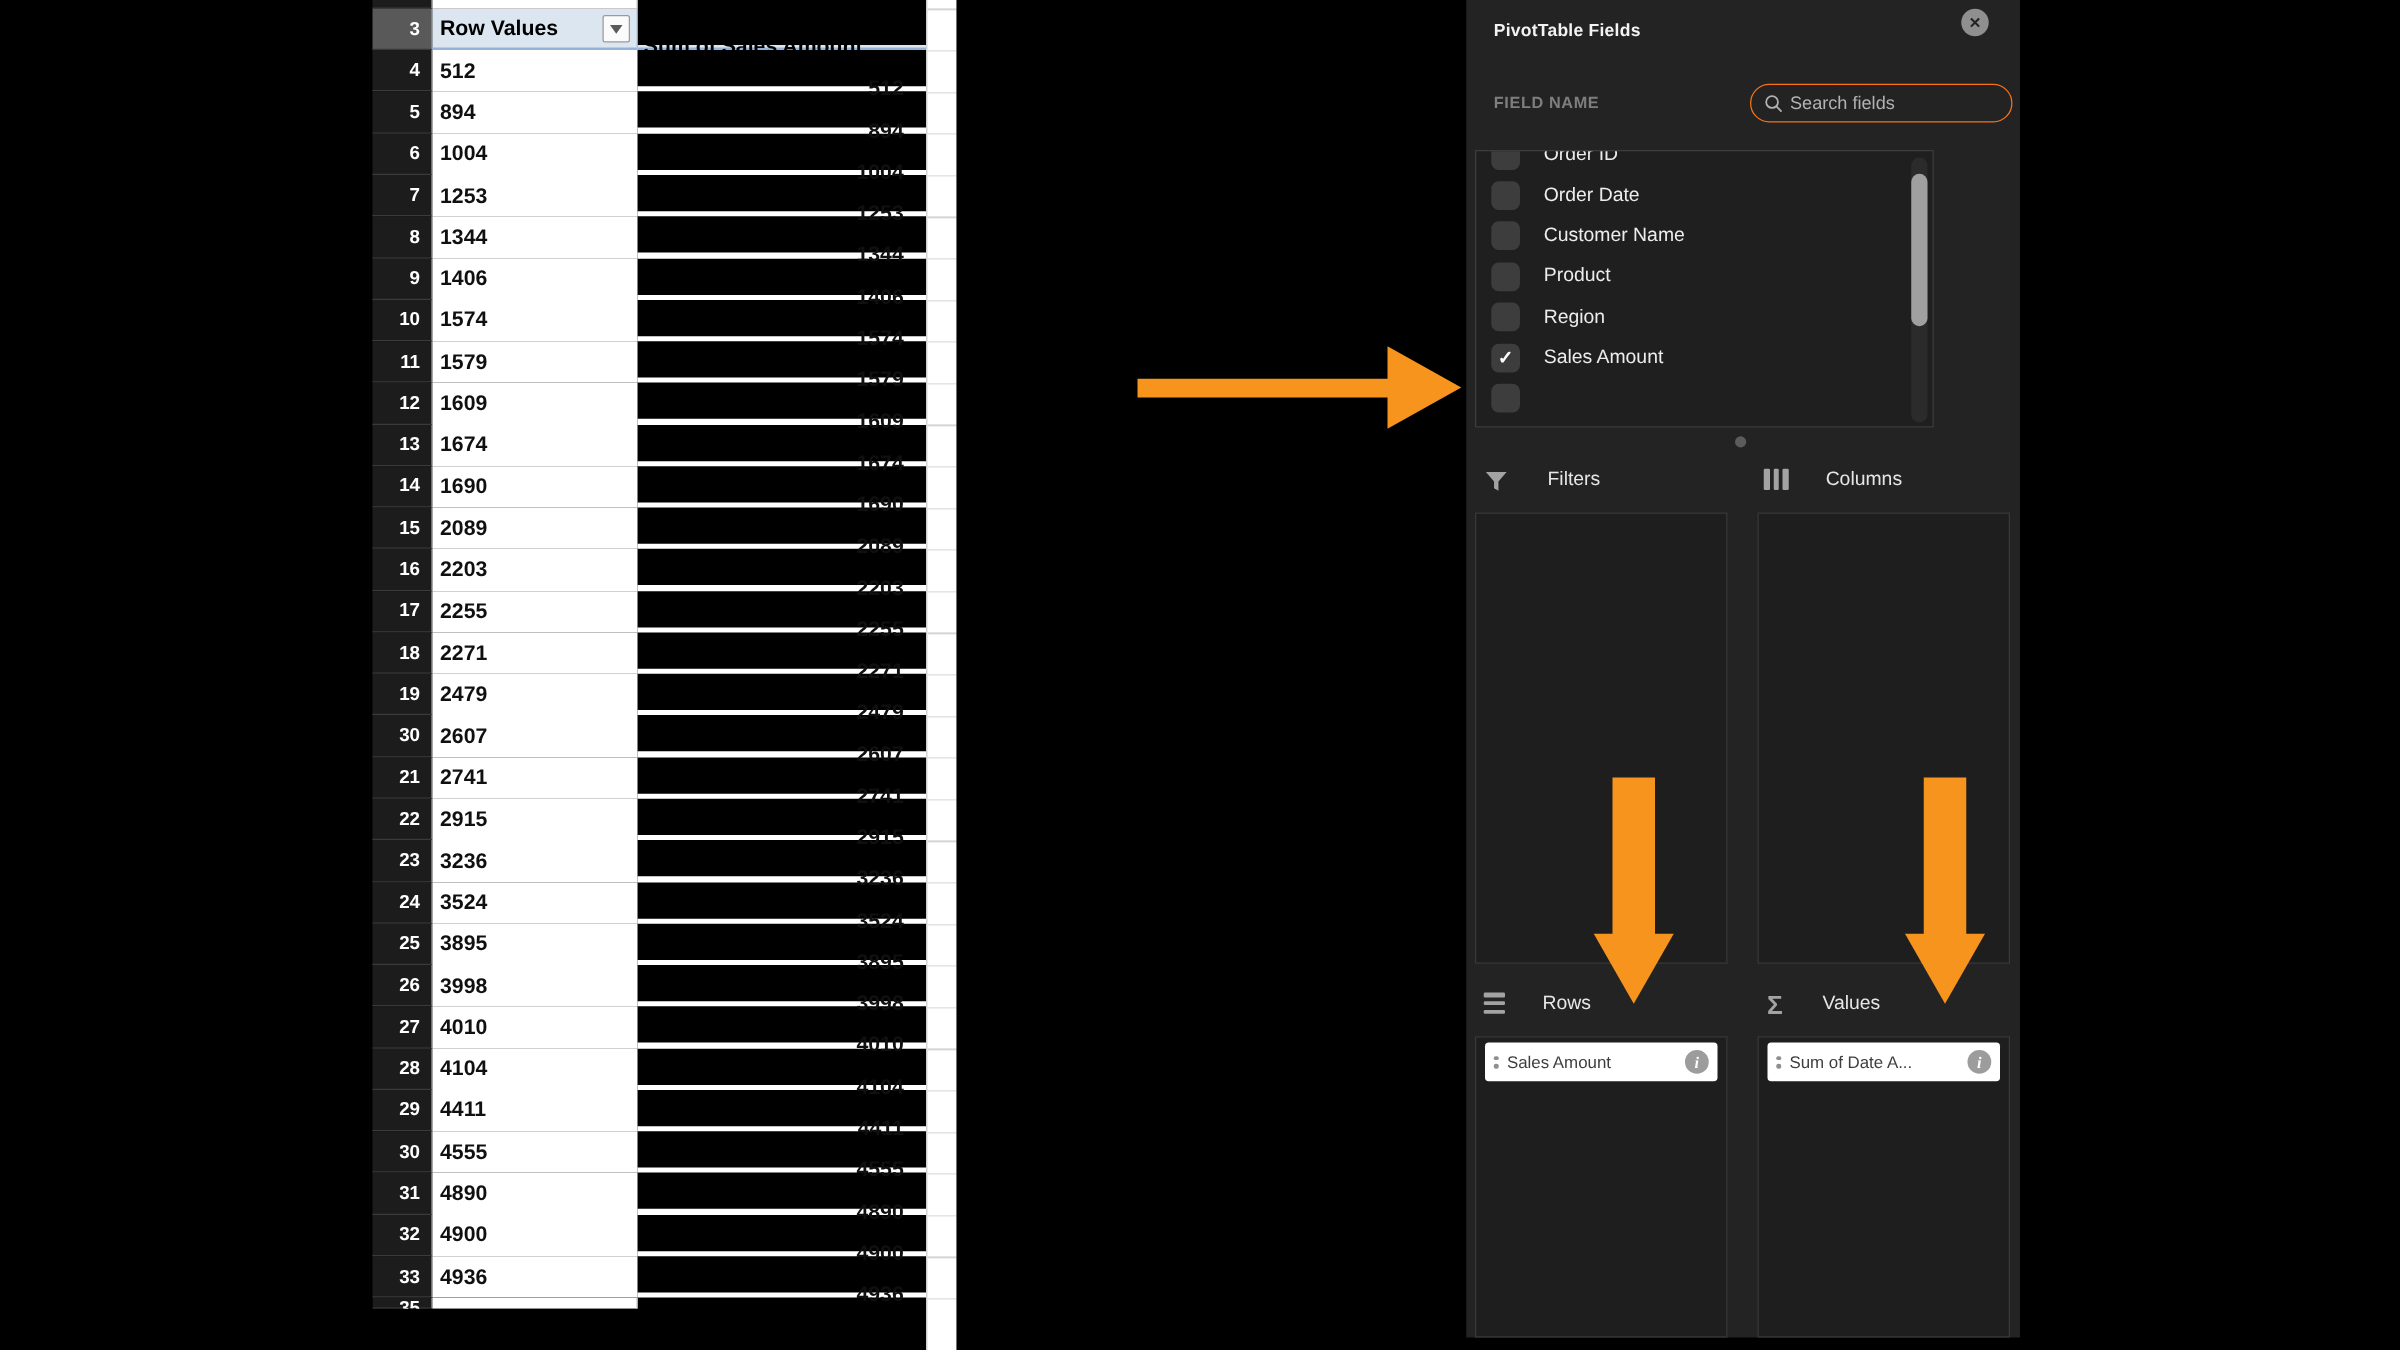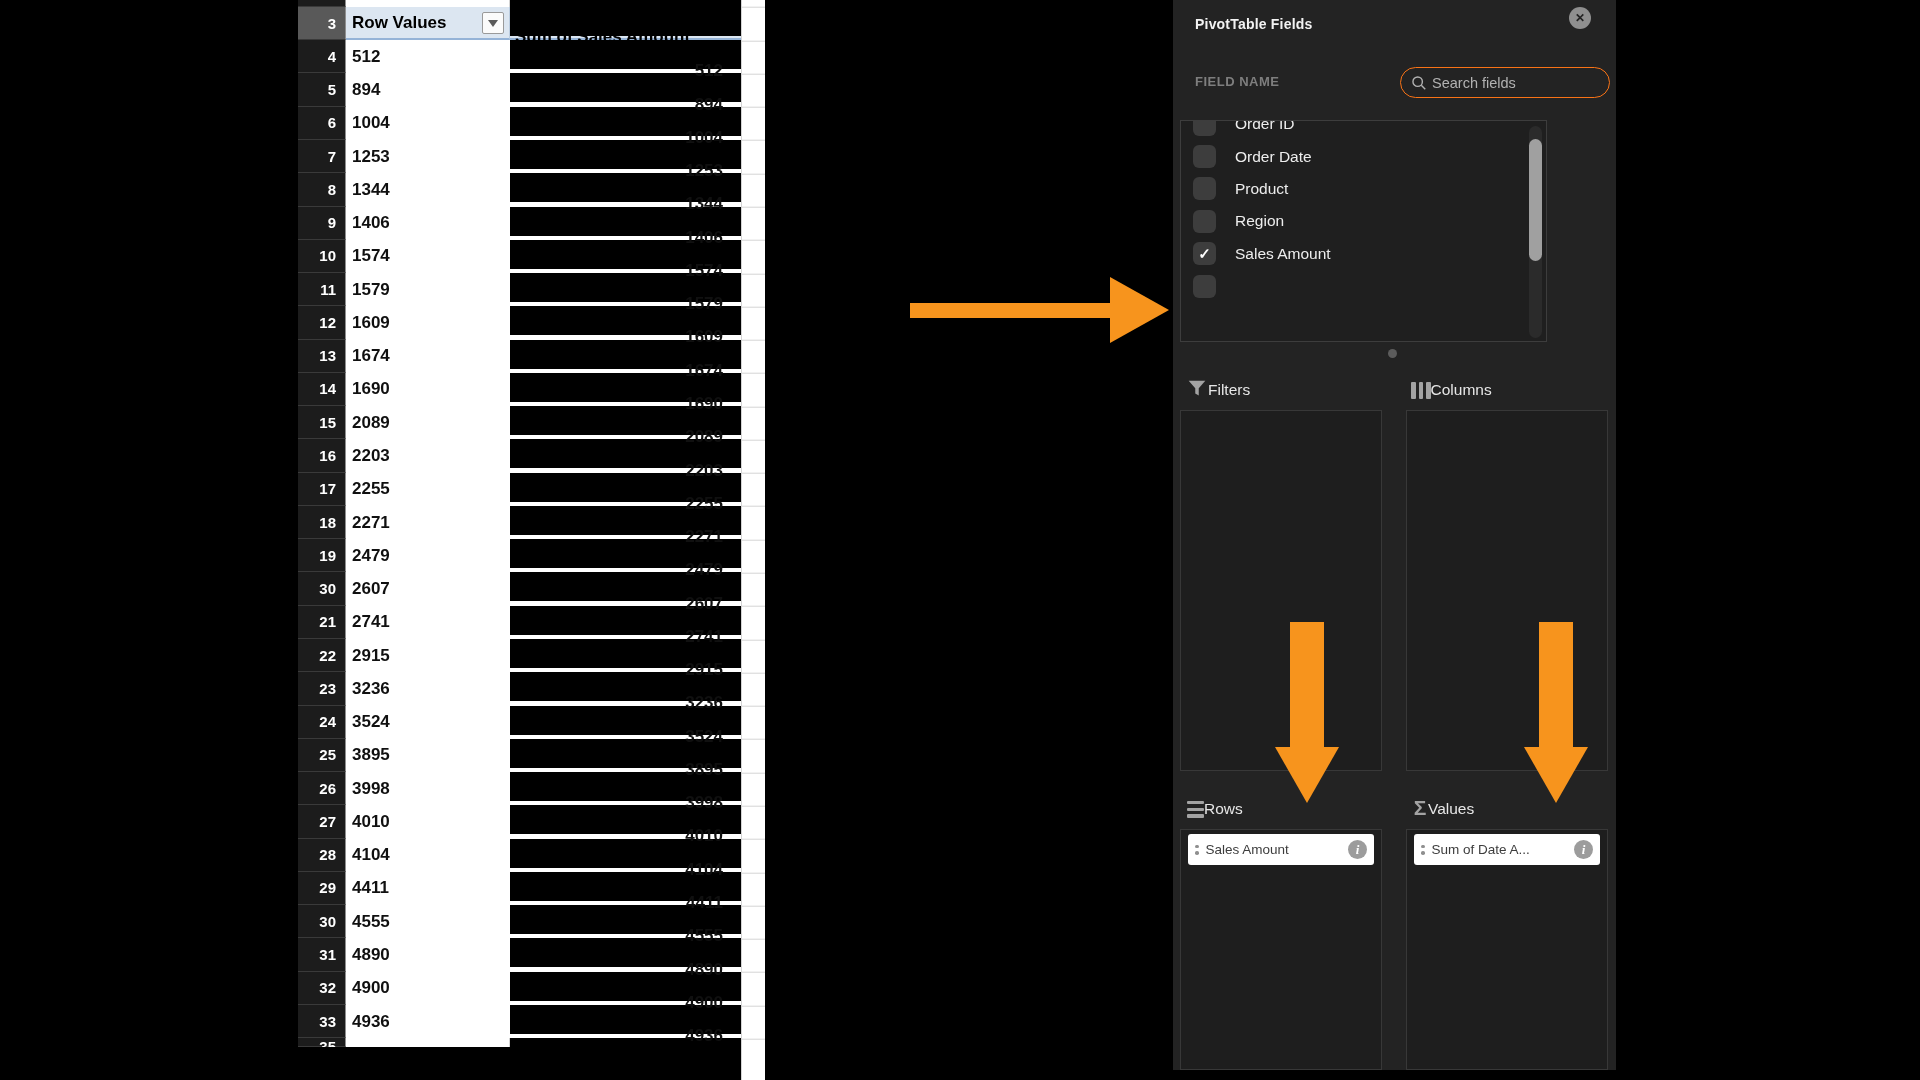--- a/index.html
+++ b/index.html
@@ -77,21 +77,21 @@
   #field-list{position:absolute;left:0;top:-13px;right:0}
   .fitem{height:32.4px;display:flex;align-items:center;padding-left:12px;gap:19px;cursor:pointer}
   .cbx{width:23px;height:23px;border-radius:6px;background:#3d3d3d;display:flex;align-items:center;justify-content:center;flex:none}
   .check{color:#fff;font-size:15px;font-weight:700;line-height:1}
   .f-label{font-size:15.5px;color:#ededed}
   .sb-track{position:absolute;right:4px;top:5px;width:13px;height:212px;border-radius:7px;background:#2b2b2b}
   .sb-thumb{position:absolute;right:4px;top:18px;width:13px;height:122px;border-radius:7px;background:#a0a0a0;cursor:pointer}
 
   .dot{position:absolute;left:215px;top:349px;width:9px;height:9px;border-radius:50%;background:#5c5c5c;cursor:row-resize}
 
-  .ahead{position:absolute;display:flex;align-items:flex-end;gap:0;color:#e6e6e6;font-size:15.5px;height:24px}
+  .ahead{position:absolute;display:flex;align-items:flex-start;gap:30px;color:#e6e6e6;font-size:15.5px;height:24px}
   #ah-filters{left:13px;top:375px}
   #ah-columns{left:238px;top:375px}
   #ah-rows{left:14px;top:794px}
   #ah-values{left:239px;top:794px}
   .icon-colbars{display:flex;gap:3px}
   .icon-colbars i{width:4.5px;height:17px;background:#a3a3a3;border-radius:1px}
   .icon-rowbars{display:flex;flex-direction:column;gap:3.2px}
   .icon-rowbars i{width:17px;height:3.6px;background:#a3a3a3;border-radius:1px}
   .icon-sigma{font-size:21px;font-weight:700;color:#a3a3a3;line-height:1;width:16px;text-align:center}
 
@@ -340,20 +340,26 @@
         <div class="fitem">
         <span class="cbx">
           <span class="check"></span>
         </span>
         <span class="f-label">Order Date</span>
       </div>
         <div class="fitem">
         <span class="cbx">
           <span class="check"></span>
         </span>
+        <span class="f-label">Customer Name</span>
+      </div>
+        <div class="fitem">
+        <span class="cbx">
+          <span class="check"></span>
+        </span>
         <span class="f-label">Product</span>
       </div>
         <div class="fitem">
         <span class="cbx">
           <span class="check"></span>
         </span>
         <span class="f-label">Region</span>
       </div>
         <div class="fitem">
         <span class="cbx">

